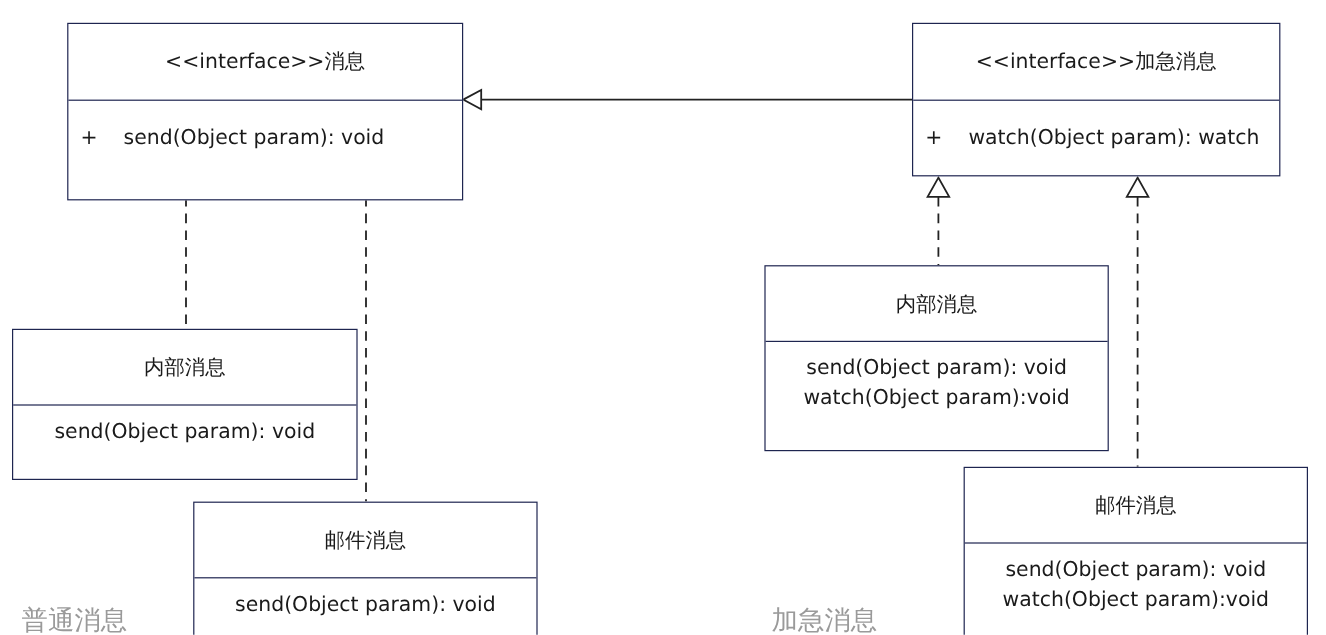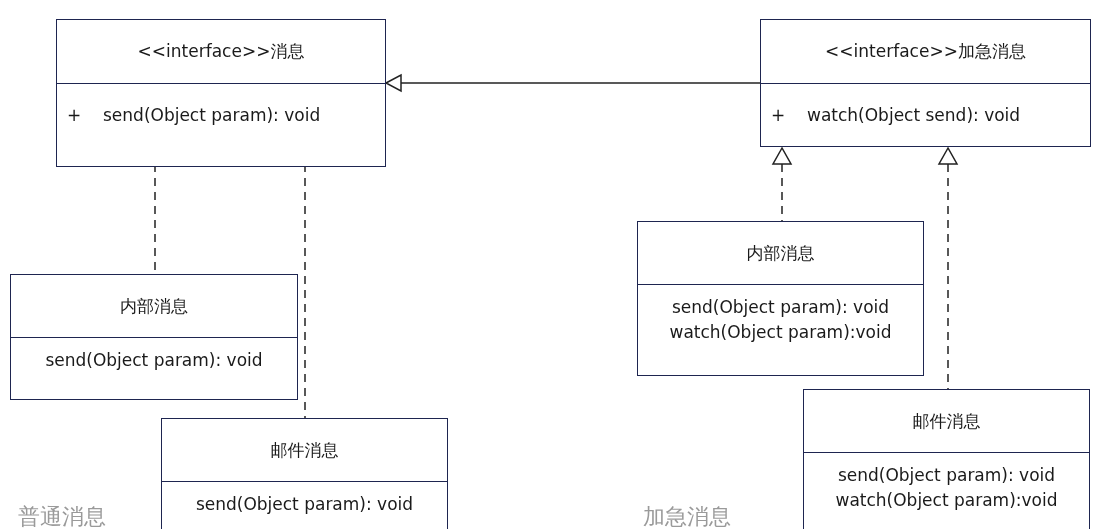--- a/index.html
+++ b/index.html
@@ -49,26 +49,26 @@
 <div class="uml-box" style="left:56px; top:19px; width:330px; height:148px;">
   <div class="uml-head" style="height:64px;">&lt;&lt;interface&gt;&gt;消息</div>
   <div class="uml-body" style="top:64px;">
     <div class="member-row" style="height:62px;">
       <span class="vis">+</span>
       <span style="padding-left:10px;">send(Object param): void</span>
     </div>
   </div>
 </div>
 
-<div class="uml-box" style="left:760px; top:19px; width:331px; height:128px;">
+<div class="uml-box" style="left:760px; top:19px; width:307px; height:128px;">
   <div class="uml-head" style="height:64px;">&lt;&lt;interface&gt;&gt;加急消息</div>
   <div class="uml-body" style="top:64px;">
     <div class="member-row" style="height:62px;">
       <span class="vis">+</span>
-      <span style="padding-left:10px;">watch(Object send): void</span>
+      <span style="padding-left:10px;">watch(Object param): watch</span>
     </div>
   </div>
 </div>
 
 <div class="uml-box" style="left:10px; top:274px; width:288px; height:126px;">
   <div class="uml-head" style="height:63px;">内部消息</div>
   <div class="uml-body ops-center" style="top:63px;">
     <span>send(Object param): void</span>
   </div>
 </div>

